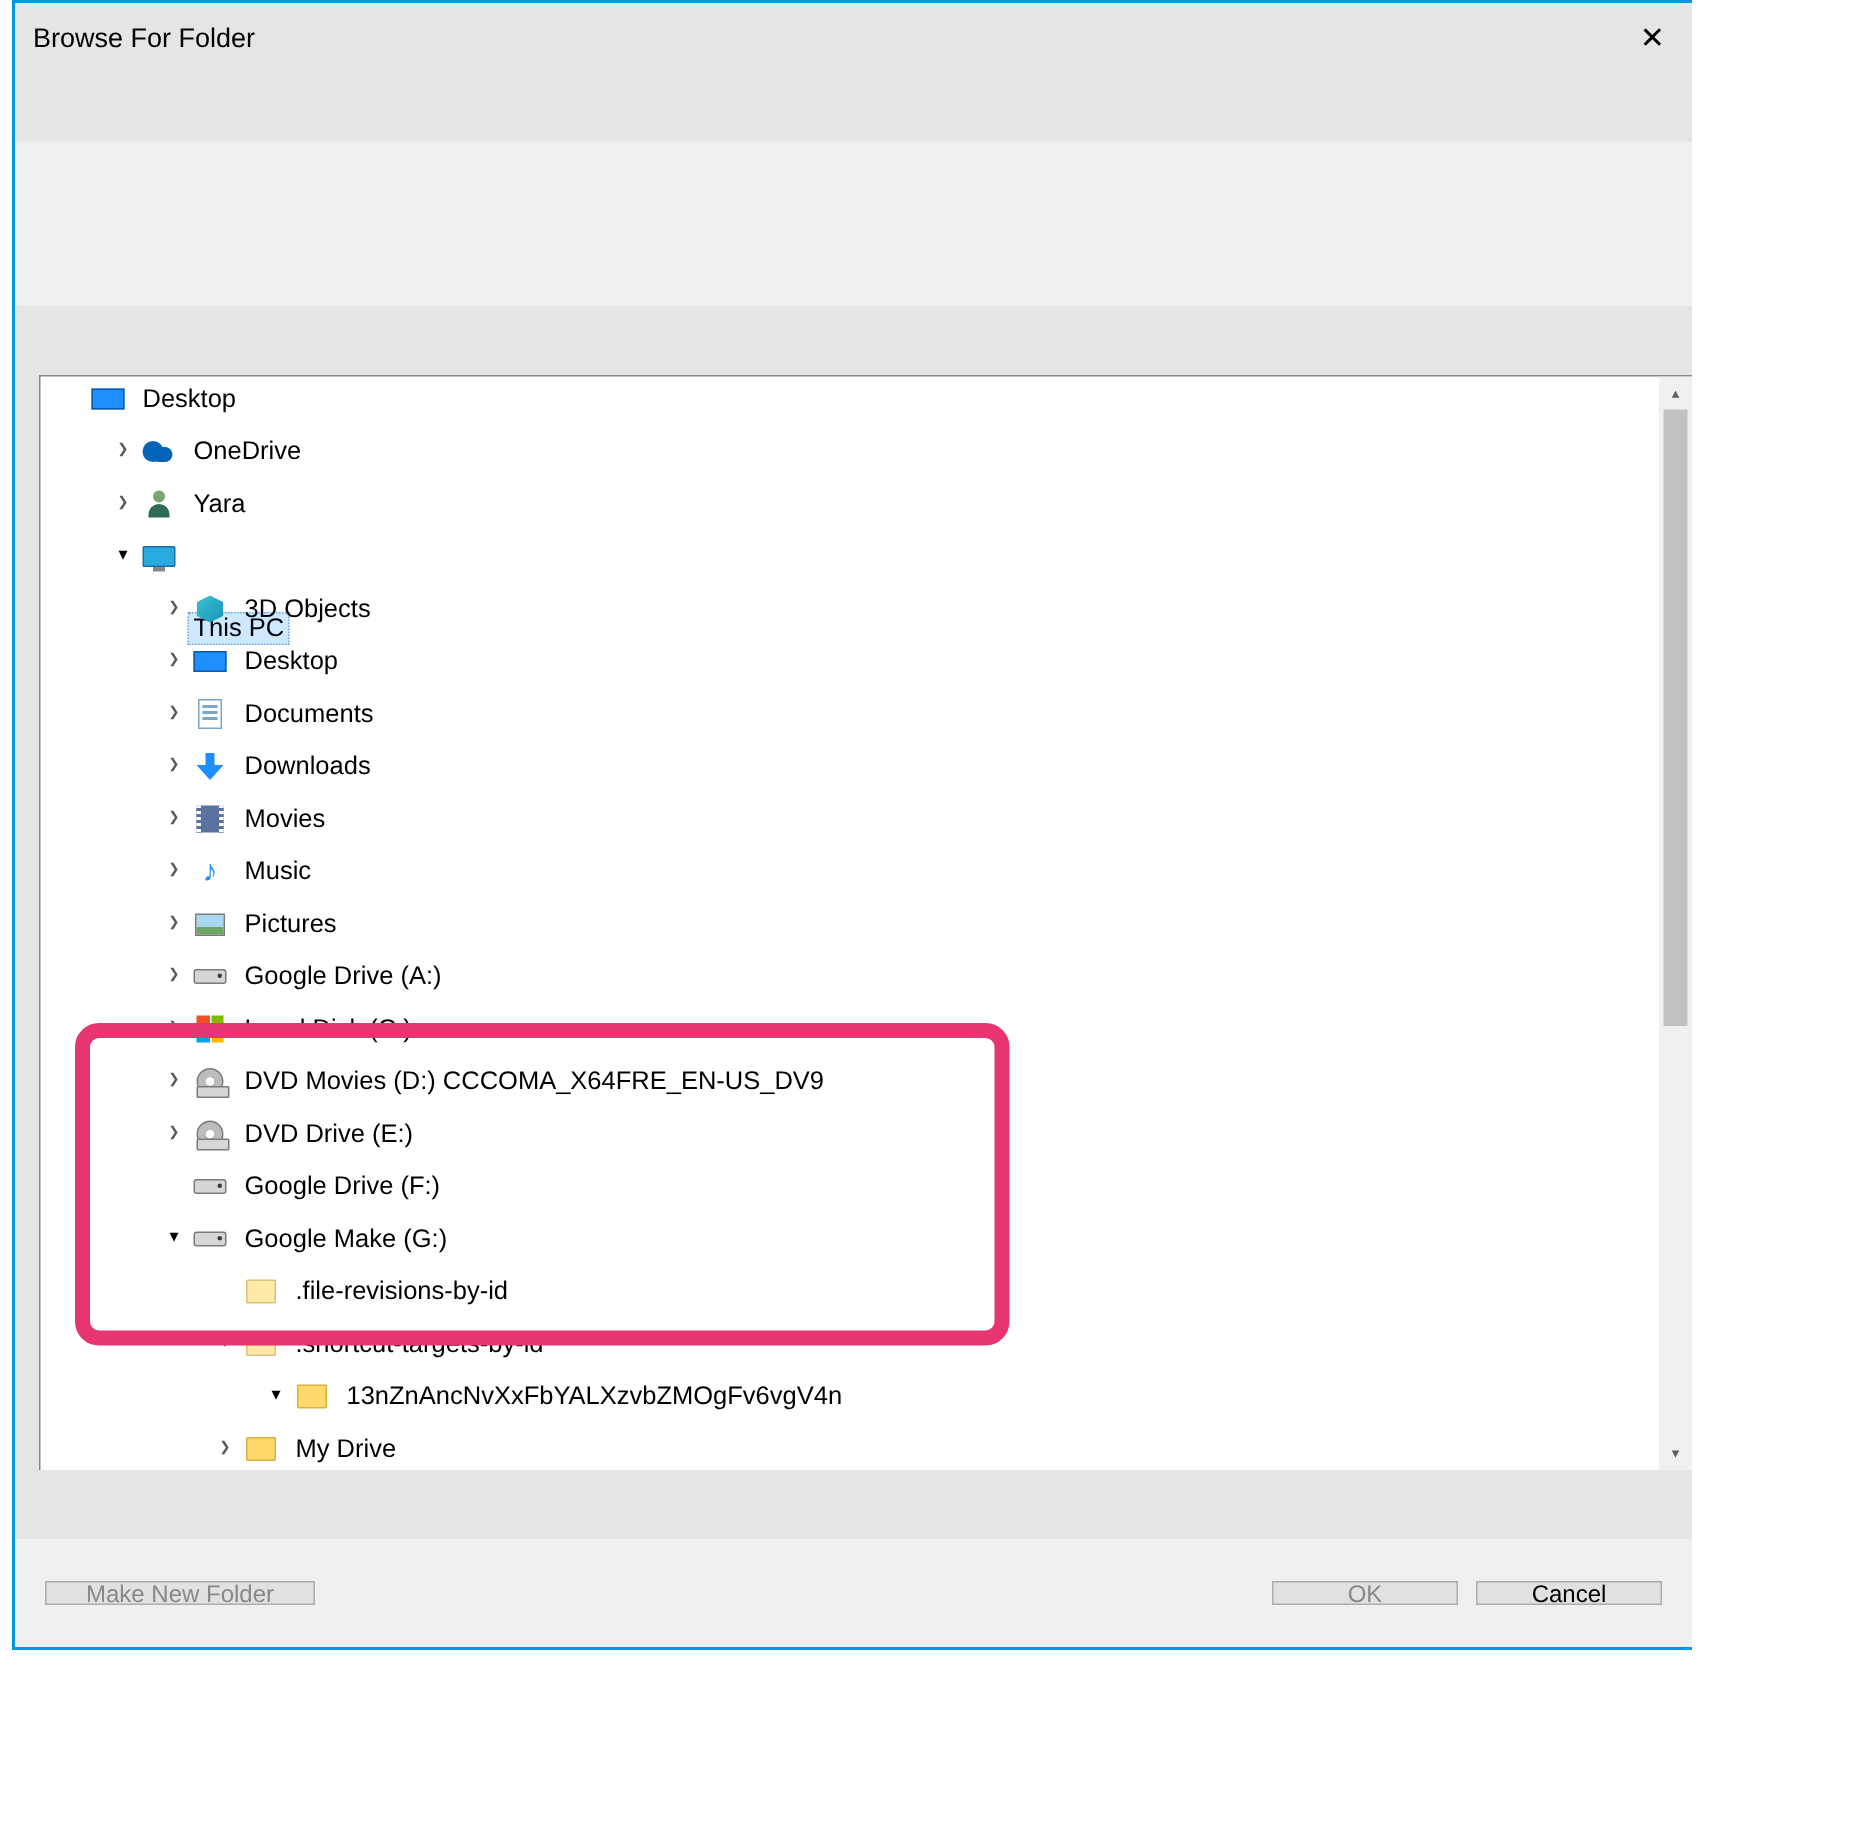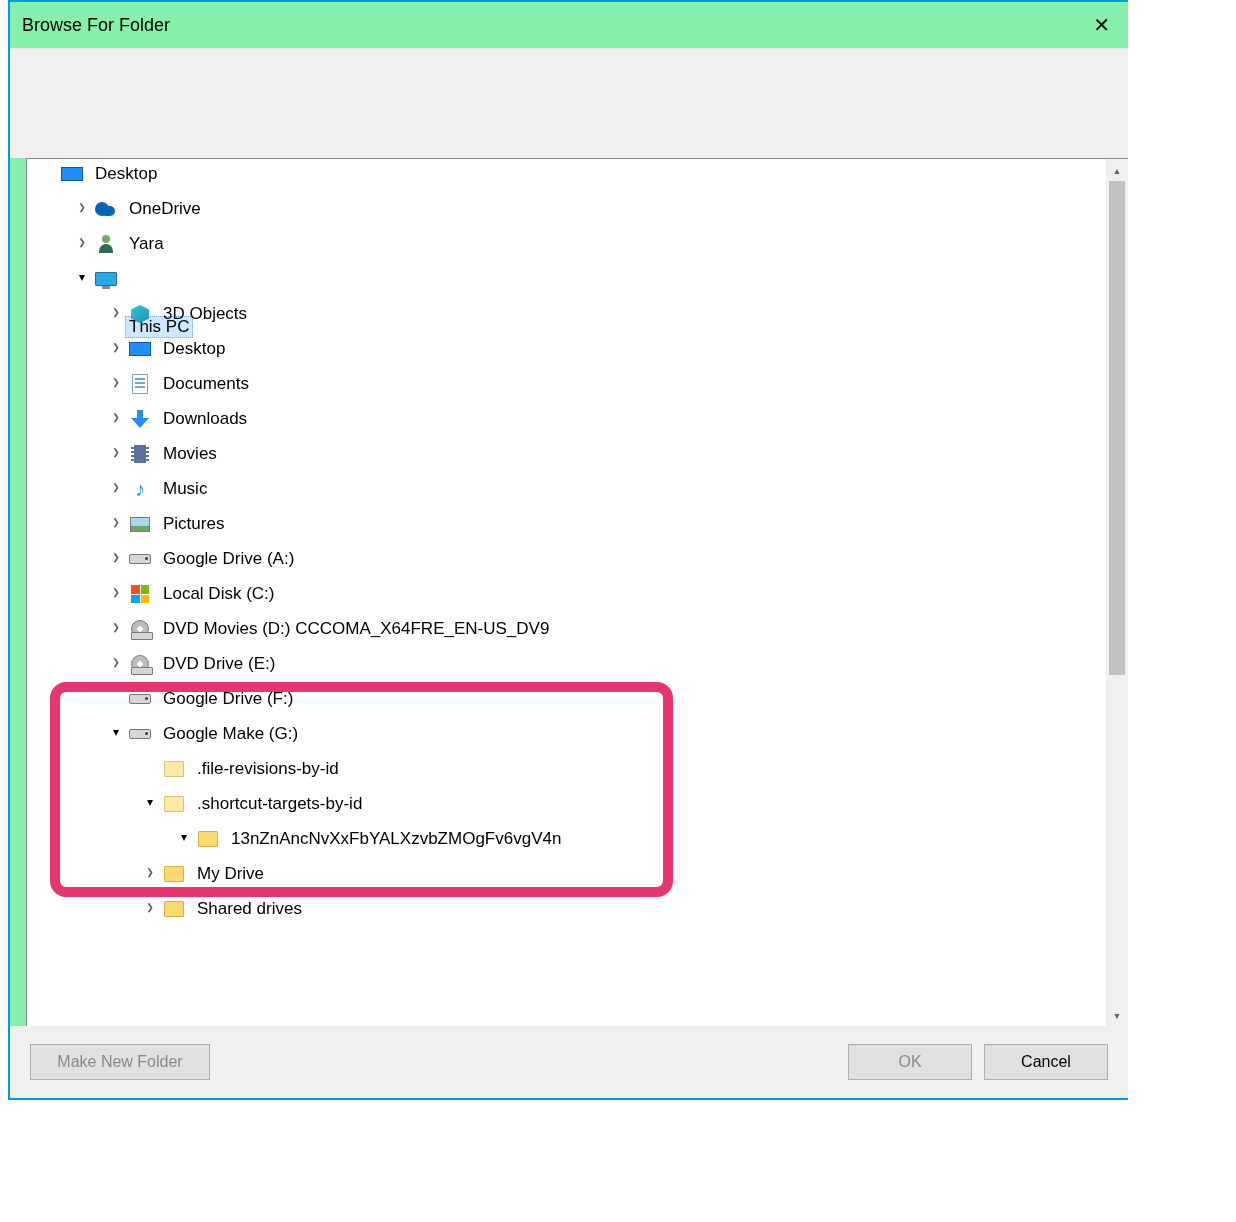--- a/index.html
+++ b/index.html
@@ -13,23 +13,24 @@
     overflow: hidden;
     position: relative;
   }
   .window {
     position: relative; 
     width: 1120px;
     height: 1100px;
     margin: 0 0 0 8px;
     border: 2px solid #0099e5;
     border-right: none;
-    background: #86efac;
+    background: #e5e5e5;
     display: flex;
     flex-direction: column;
+    gap: 46px;
   }
   .titlebar {
     display: flex;
     justify-content: space-between;
     align-items: center;
     padding: 6px 12px;
     height: 46px;
   }
   .titlebar .title {
     font-size: 18px;
@@ -140,21 +141,21 @@
     height: 72px;
     background: #f0f0f0;
     display: flex;
     align-items: center;
     padding: 0 20px;
     gap: 12px;
     border-top-color: transparent;
   }
   .footer .fspacer { flex: 1; }
   .btn {
-    height: 36px;
+    height: 16px;
     min-width: 124px;
     background: #e1e1e1;
     border: 1px solid #adadad;
     font-family: inherit;
     font-size: 16px;
     color: #000;
     cursor: pointer;
     padding: 0 14px;
   }
   .btn:disabled {

